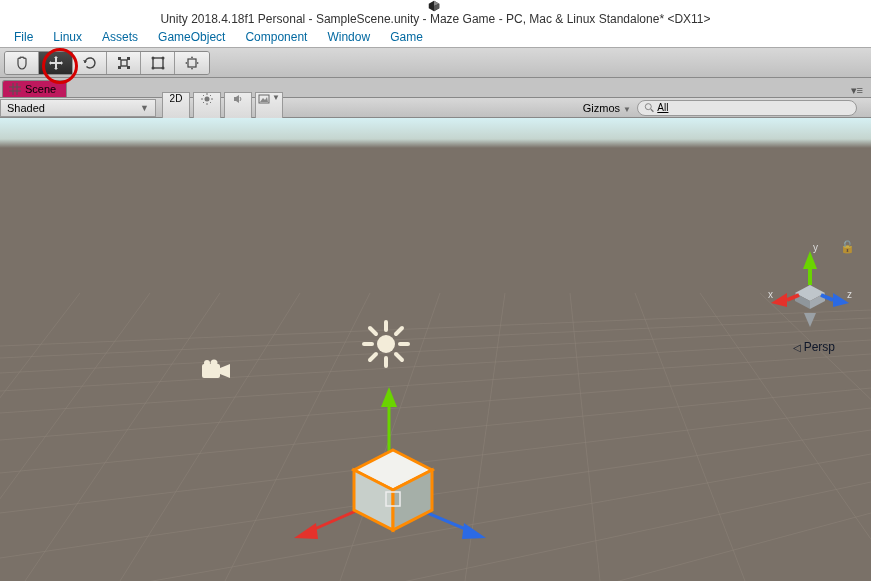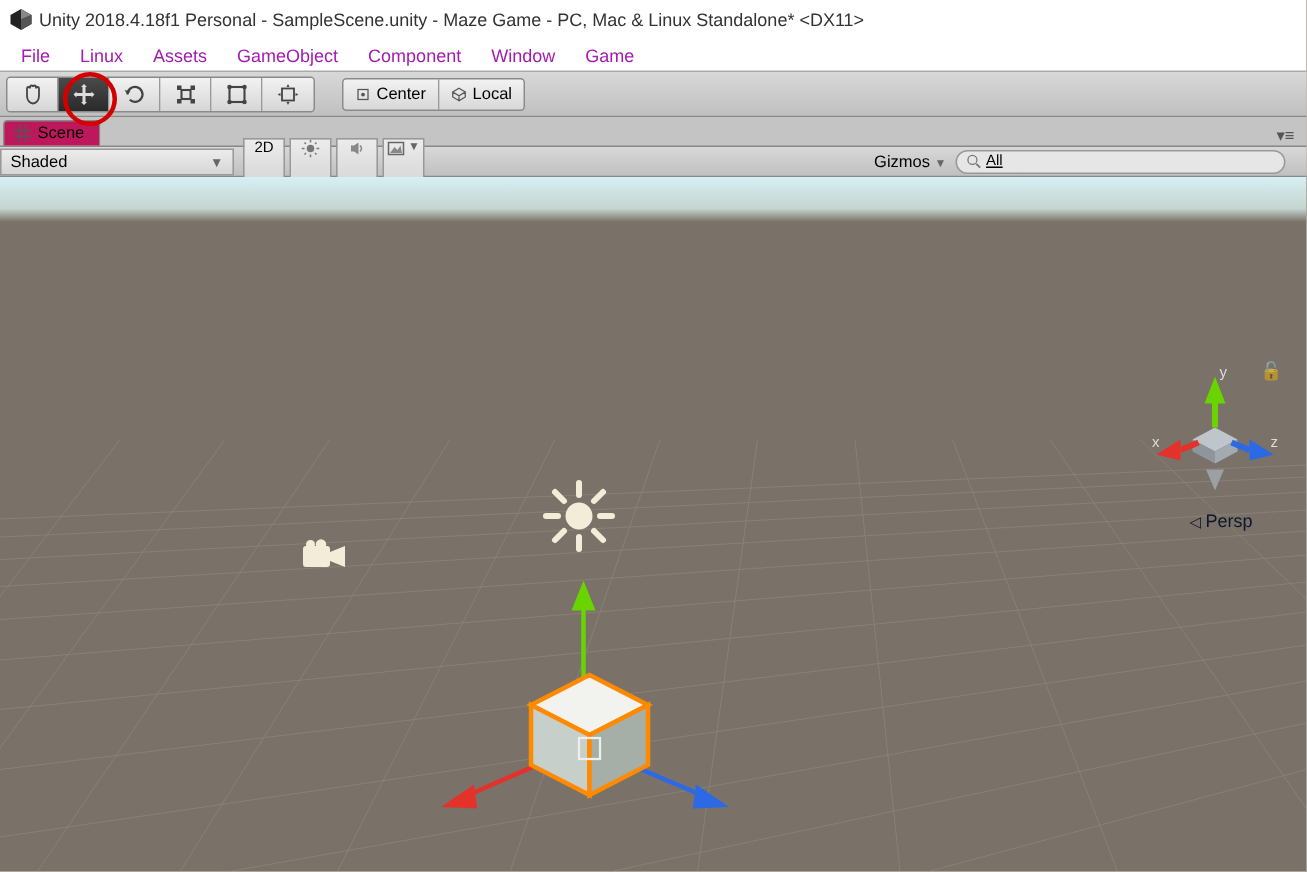--- a/index.html
+++ b/index.html
@@ -1,21 +1,21 @@
 <!DOCTYPE html>
 <html><head>
 <meta charset="utf-8">
 <style>
 * { margin: 0; padding: 0; box-sizing: border-box; font-family: Arial, sans-serif; }
 body { width: 871px; height: 581px; background: #fff; position: relative; overflow: hidden; }
 
-.title-bar { height: 26px; display: flex; align-items: center; padding: 0 6px; font-size: 12px; color: #333; }
+.title-bar { height: 26px; display: flex; align-items: center; padding: 0 6px; font-size: 12px; color: #333; flex-direction: column; }
 .title-bar .unity-logo { width: 16px; height: 16px; margin-right: 4px; }
 
-.menu-bar { height: 22px; display: flex; align-items: center; padding: 0 4px; font-size: 12px; color: #a21caf; border-bottom: 1px solid #aaa; }
+.menu-bar { height: 22px; display: flex; align-items: center; padding: 0 4px; font-size: 12px; color: #0369a1; border-bottom: 1px solid #aaa; }
 .menu-item { padding: 2px 10px; cursor: pointer; }
 
 .toolbar { height: 30px; background: linear-gradient(#d8d8d8, #c0c0c0); display: flex; align-items: center; padding: 0 4px; border-bottom: 1px solid #8a8a8a; position: relative; }
 .tool-group { display: flex; border: 1px solid #8a8a8a; border-radius: 3px; overflow: hidden; margin-right: 18px; }
 .tool-btn { width: 34px; height: 22px; background: linear-gradient(#f2f2f2,#d6d6d6); display: flex; align-items: center; justify-content: center; border-right: 1px solid #999; cursor: pointer; }
 .tool-btn:last-child { border-right: none; }
 .tool-btn.active { background: linear-gradient(#4a4a4a,#2a2a2a); }
 .tool-btn svg { pointer-events:none; }
 
 .pill-group { display:flex; border:1px solid #8a8a8a; border-radius:3px; overflow:hidden; }
@@ -115,35 +115,20 @@
         </svg>
     </div>
     <div class="tool-btn">
       <svg width="16" height="16" viewBox="0 0 16 16">
           <rect x="4" y="4" width="8" height="8" fill="none" stroke="#444" stroke-width="1.2"></rect>
           <path d="M8 1 L9 3 H7 Z M8 15 L7 13 H9 Z M1 8 L3 7 V9 Z M15 8 L13 9 V7 Z" fill="#444"></path>
         </svg>
     </div>
   </div>
 
-  <div class="pill-group">
-    <div class="pill">
-      <svg class="cube" viewBox="0 0 12 12">
-          <rect x="2" y="2" width="8" height="8" fill="none" stroke="#555"></rect>
-          <circle cx="6" cy="6" r="1.5" fill="#555"></circle>
-        </svg>
-      <span>Center</span>
-    </div>
-    <div class="pill">
-      <svg class="cube" viewBox="0 0 12 12">
-          <path d="M6 1 L11 4 L6 7 L1 4 Z M1 4 V8 L6 11 V7 M11 4 V8 L6 11" fill="none" stroke="#555" stroke-width="1"></path>
-        </svg>
-      <span>Local</span>
-    </div>
-  </div>
 </div>
 
 <div class="red-circle"></div>
 
 <div class="tab-bar">
   <div class="scene-tab">
     <svg class="grid-ic" viewBox="0 0 12 12">
         <path d="M0 4 H12 M0 8 H12 M4 0 V12 M8 0 V12" stroke="#555" stroke-width="1"></path>
       </svg>
     <span>Scene</span>

